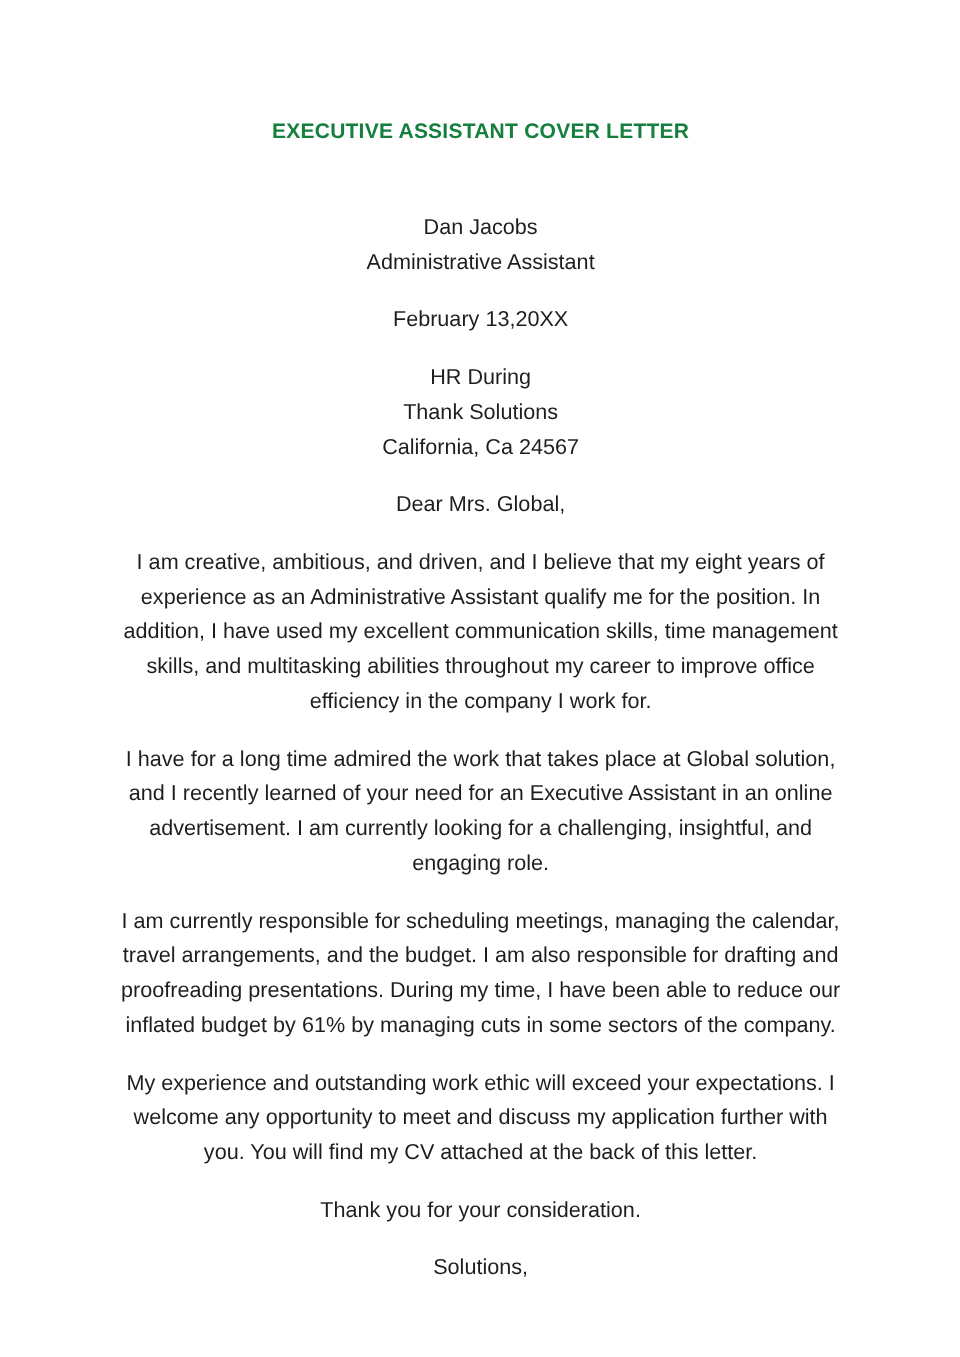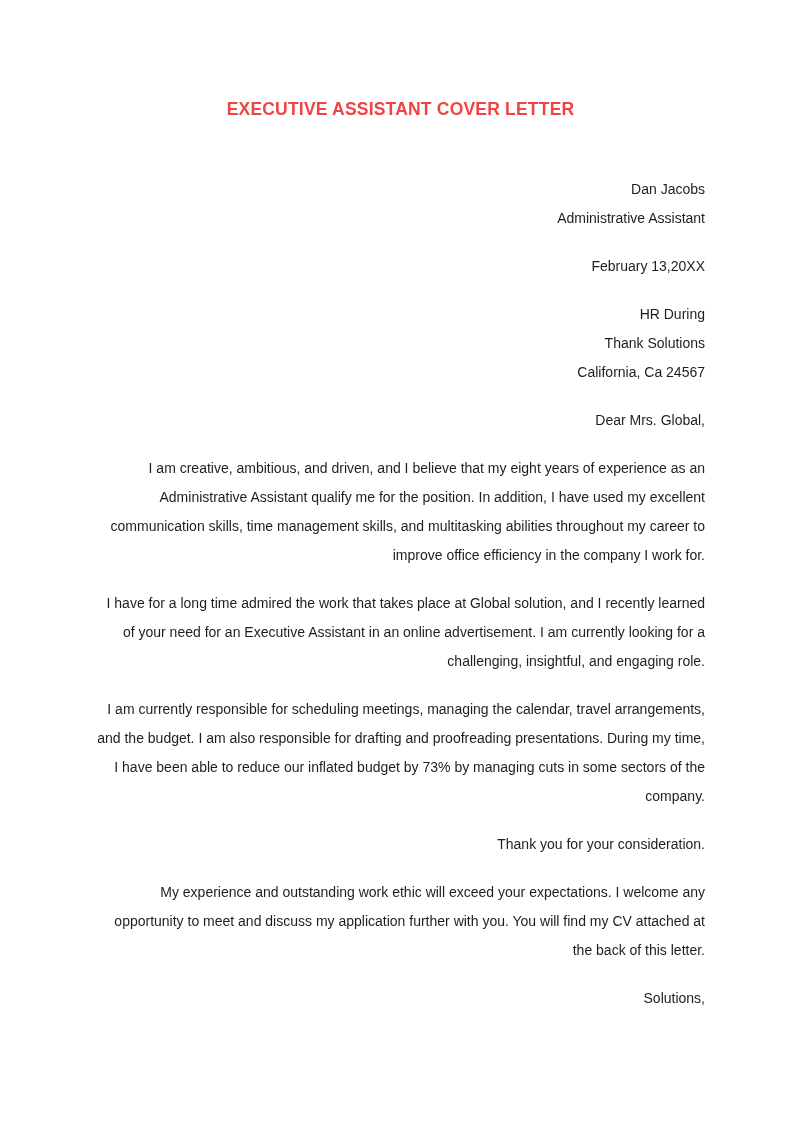--- a/index.html
+++ b/index.html
@@ -19,30 +19,30 @@
     color: #1e1e1e;
     overflow: hidden;
   }
   .doc-title {
     padding-top: 97px;
     margin: 0 0 54px 0;
     font-size: 17.5px;
     line-height: 24px;
     font-weight: 700;
     text-align: center;
-    color: #ef4444;
+    color: #15803d;
     letter-spacing: 0.2px;
   }
   .line-block p,
   .para {
     margin: 0 0 19px 0;
-    font-size: 14px;
+    font-size: 18px;
     line-height: 29px;
     font-weight: 400;
-    text-align: right;
+    text-align: center;
   }
   .line-block p {
     margin-bottom: 0;
   }
   .line-block {
     margin: 0 0 19px 0;
   }
 </style>
 </head>
 <body>
@@ -63,20 +63,20 @@
   <div class="line-block">
     <p>HR During</p>
     <p>Thank Solutions</p>
     <p>California, Ca 24567</p>
   </div>
 
   <p class="para">Dear Mrs. Global,</p>
 
   <p class="para">I am creative, ambitious, and driven, and I believe that my eight years of experience as an Administrative Assistant qualify me for the position. In addition, I have used my excellent communication skills, time management skills, and multitasking abilities throughout my career to improve office efficiency in the company I work for.</p>
   <p class="para">I have for a long time admired the work that takes place at Global solution, and I recently learned of your need for an Executive Assistant in an online advertisement. I am currently looking for a challenging, insightful, and engaging role.</p>
-  <p class="para">I am currently responsible for scheduling meetings, managing the calendar, travel arrangements, and the budget. I am also responsible for drafting and proofreading presentations. During my time, I have been able to reduce our inflated budget by 73% by managing cuts in some sectors of the company.</p>
+  <p class="para">I am currently responsible for scheduling meetings, managing the calendar, travel arrangements, and the budget. I am also responsible for drafting and proofreading presentations. During my time, I have been able to reduce our inflated budget by 61% by managing cuts in some sectors of the company.</p>
+  <p class="para">My experience and outstanding work ethic will exceed your expectations. I welcome any opportunity to meet and discuss my application further with you. You will find my CV attached at the back of this letter.</p>
+
   <p class="para">Thank you for your consideration.</p>
-
-  <p class="para">My experience and outstanding work ethic will exceed your expectations. I welcome any opportunity to meet and discuss my application further with you. You will find my CV attached at the back of this letter.</p>
 
   <p class="para">Solutions,</p>
 
 </div>
 
 </body></html>

